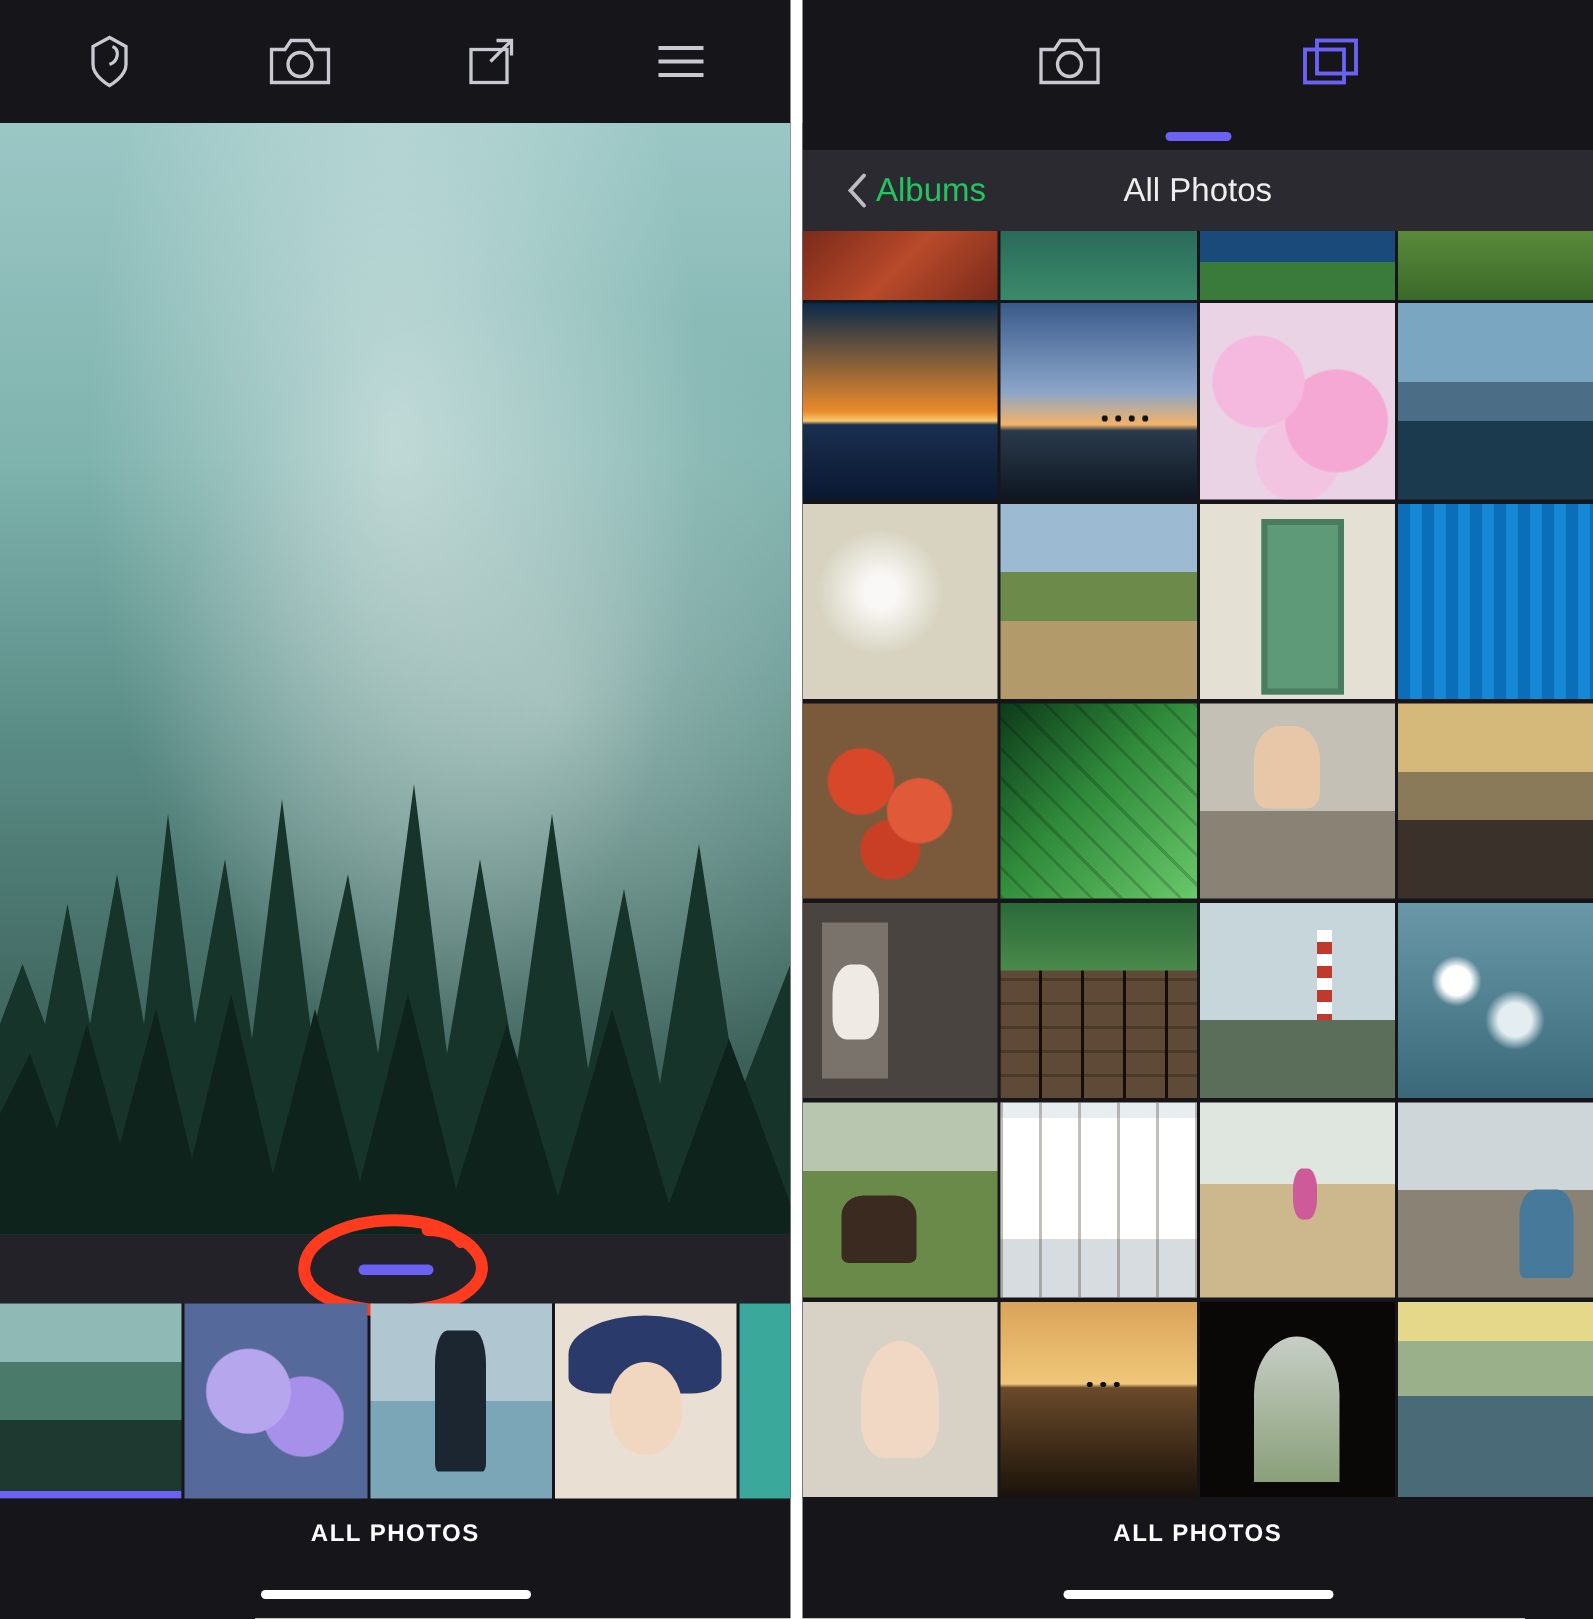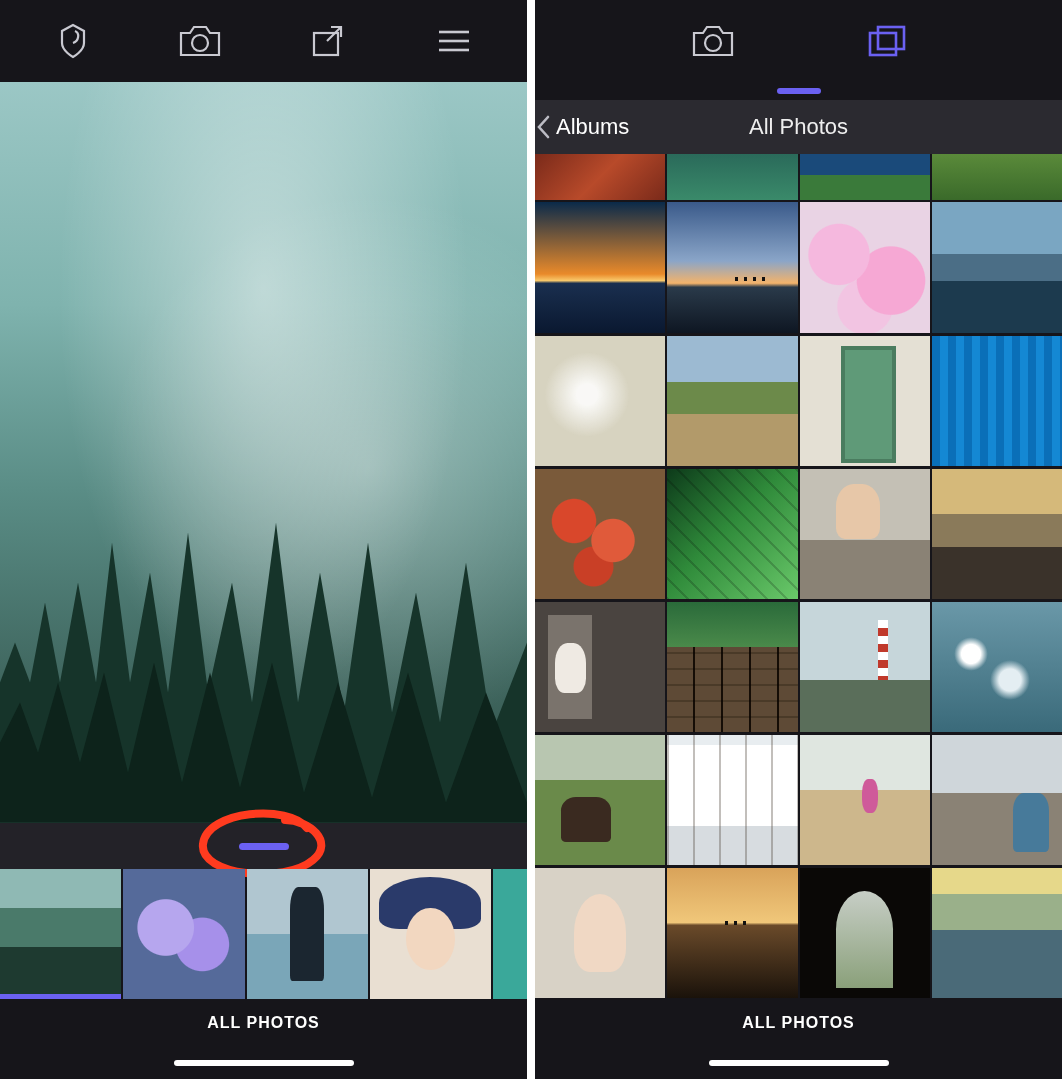--- a/index.html
+++ b/index.html
@@ -20,21 +20,21 @@
   .thumbs { height: 130px; display: flex; gap: 2px; background:#16151a; }
   .thumb { flex: 1; position: relative; display:flex; align-items:center; justify-content:center; overflow:hidden;}
   .thumb.sel::after { content:""; position:absolute; left:0; right:0; bottom:0; height:5px; background:#6b61f2;}
   .thumb.narrow { flex: 0 0 34px; }
   .bottom-label { height: 48px; display:flex; align-items:center; justify-content:center; color:#fff; font-size:16px; font-weight:600; letter-spacing:1px;}
   .home-ind-row { height: 32px; display:flex; align-items:center; justify-content:center;}
   .home-ind { width: 180px; height:6px; border-radius:3px; background:#fff;}
   
   .accent-strip { height: 18px; display:flex; align-items:center; justify-content:center; background:#16151a;}
   .nav-row { height: 54px; background: #2b2a30; display:flex; align-items:center; position:relative;}
-  .nav-back { display:flex; align-items:center; gap:6px; color:#ffffff; font-size:22px; padding-left:1px;}
+  .nav-back { display:flex; align-items:center; gap:6px; color:#22c55e; font-size:22px; padding-left:1px;margin-left:28px;}
   .nav-title { position:absolute; left:0; right:0; text-align:center; color:#eee; font-size:22px; font-weight:400; pointer-events:none;}
   .grid { flex:1; display:grid; grid-template-columns: repeat(4,1fr); gap:2px; background:#16151a; overflow:hidden;}
   .cell { width:100%; aspect-ratio:1/1; display:flex; align-items:center; justify-content:center; overflow:hidden; position:relative;}
   .cell.half-top { aspect-ratio: 1 / 0.35; }
   
   .g-sunset1 { background: linear-gradient(#0a2a4a 0%, #e98a2a 55%, #f9c96b 60%, #1a2f4f 62%, #0a1830 100%); }
   .g-sunset2 { background: linear-gradient(#3a5a8a 0%, #8aa5c8 45%, #f3b36b 62%, #2a3a4a 65%, #0e1622 100%); position:relative;}
   .g-sunset2::after{content:"";position:absolute;bottom:38%;left:50%;width:36px;height:8px;background:radial-gradient(circle,#111 2px,transparent 2px) 0 0/9px 8px;}
   .g-flowers { background: radial-gradient(circle at 30% 40%, #f5b8de 0 25%, transparent 26%), radial-gradient(circle at 70% 60%, #f6a8d4 0 28%, transparent 29%), radial-gradient(circle at 50% 80%, #f2c4e2 0 22%, transparent 23%), #e9d3e4; }
   .g-mountain { background: linear-gradient(#7aa6c2 0 40%, #4b6e86 40% 60%, #1c3a4e 60% 100%); }

